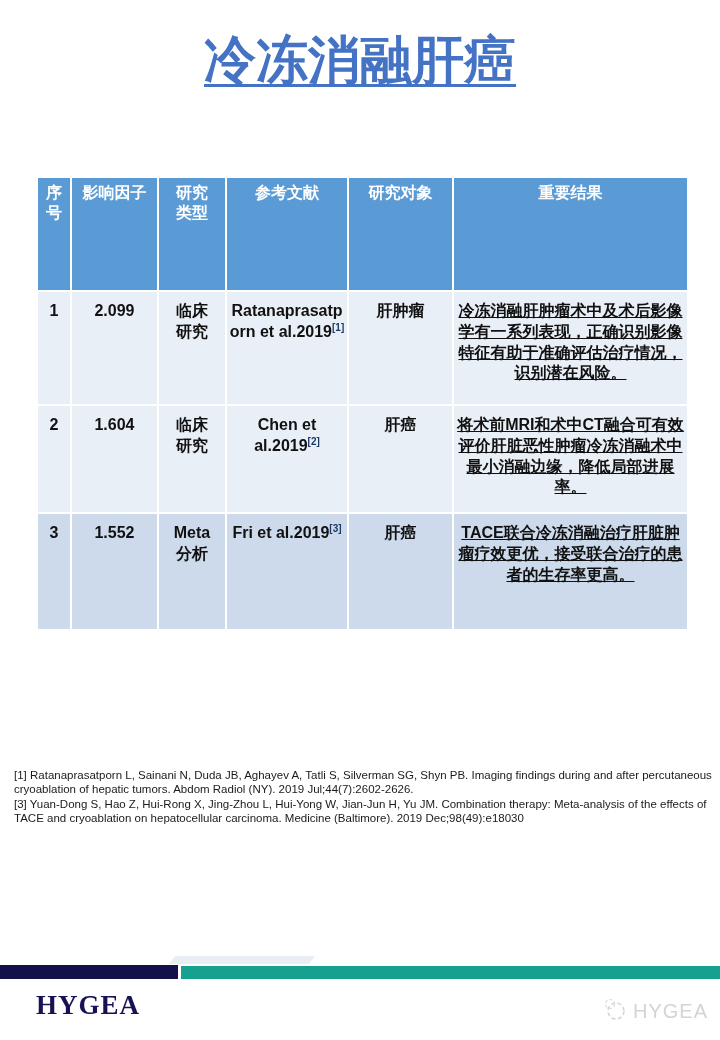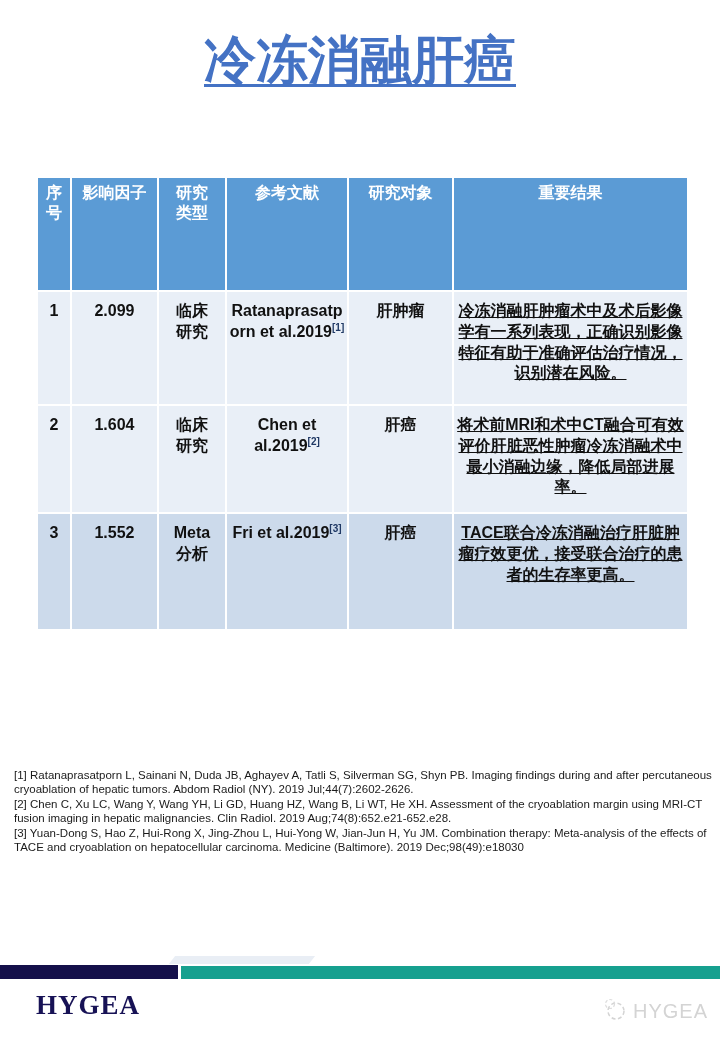--- a/index.html
+++ b/index.html
@@ -177,21 +177,20 @@
 分析</td>
         <td class="ref"><span>Fri et al.2019</span><sup class="cite">[3]</sup></td>
         <td>肝癌</td>
         <td class="result">TACE联合冷冻消融治疗肝脏肿瘤疗效更优，接受联合治疗的患者的生存率更高。</td>
       </tr>
     </tbody>
   </table>
 
   <div class="footnotes">
     <div>[1] Ratanaprasatporn L, Sainani N, Duda JB, Aghayev A, Tatli S, Silverman SG, Shyn PB. Imaging findings during and after percutaneous cryoablation of hepatic tumors. Abdom Radiol (NY). 2019 Jul;44(7):2602-2626.</div>
-    <div>[2] Chen C, Xu LC, Wang Y, Wang YH, Li GD, Huang HZ, Wang B, Li WT, He XH. Assessment of the cryoablation margin using MRI-CT fusion imaging in hepatic malignancies. Clin Radiol. 2019 Aug;74(8):652.e21-652.e28.</div>
     <div>[3] Yuan-Dong S, Hao Z, Hui-Rong X, Jing-Zhou L, Hui-Yong W, Jian-Jun H, Yu JM. Combination therapy: Meta-analysis of the effects of TACE and cryoablation on hepatocellular carcinoma. Medicine (Baltimore). 2019 Dec;98(49):e18030</div>
   </div>
 
   <div class="footer-accent"></div>
   <div class="bar-navy"></div>
   <div class="bar-teal"></div>
 
   <div class="brand">HYGEA</div>
 
   <div class="watermark">

